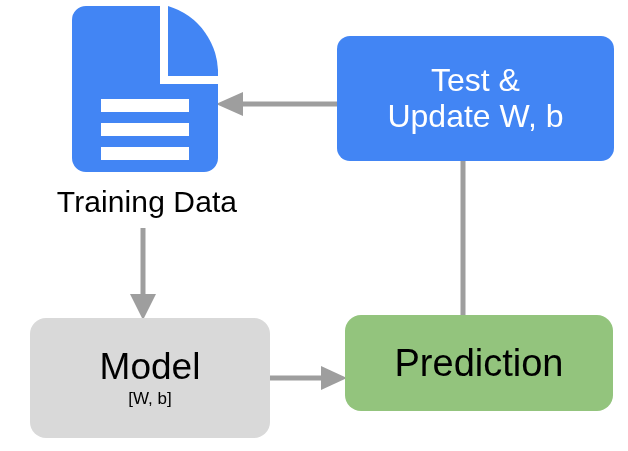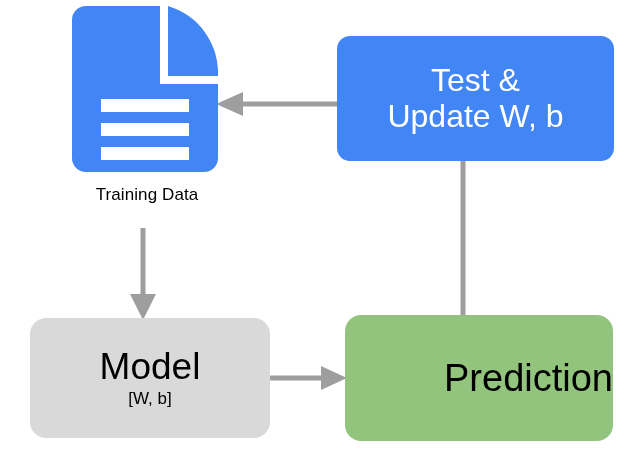--- a/index.html
+++ b/index.html
@@ -37,21 +37,21 @@
     height: 166px;
   }
   .doc-icon svg { display: block; }
 
   .doc-caption {
     position: absolute;
     left: 22px;
     top: 185px;
     width: 250px;
     text-align: center;
-    font-size: 17px;
+    font-size: 30px;
     color: #000000;
     letter-spacing: 0.1px;
     white-space: nowrap;
   }
 
   
   .node {
     position: absolute;
     box-sizing: border-box;
     display: flex;
@@ -89,26 +89,25 @@
   }
   .node-model .subtitle {
     font-size: 17px;
     margin-top: 3px;
   }
 
   .node-prediction {
     left: 345px;
     top: 315px;
     width: 268px;
-    height: 126px;
+    height: 96px;
     background: #93C47D;
     border-radius: 16px;
     color: #000000;
     font-size: 38px;
-    align-items: flex-end;
   }
 </style>
 </head>
 <body>
 
 <div id="canvas">
 
   <svg id="connectors" viewBox="0 0 628 451" width="628" height="451" xmlns="http://www.w3.org/2000/svg">
 
     <g>

